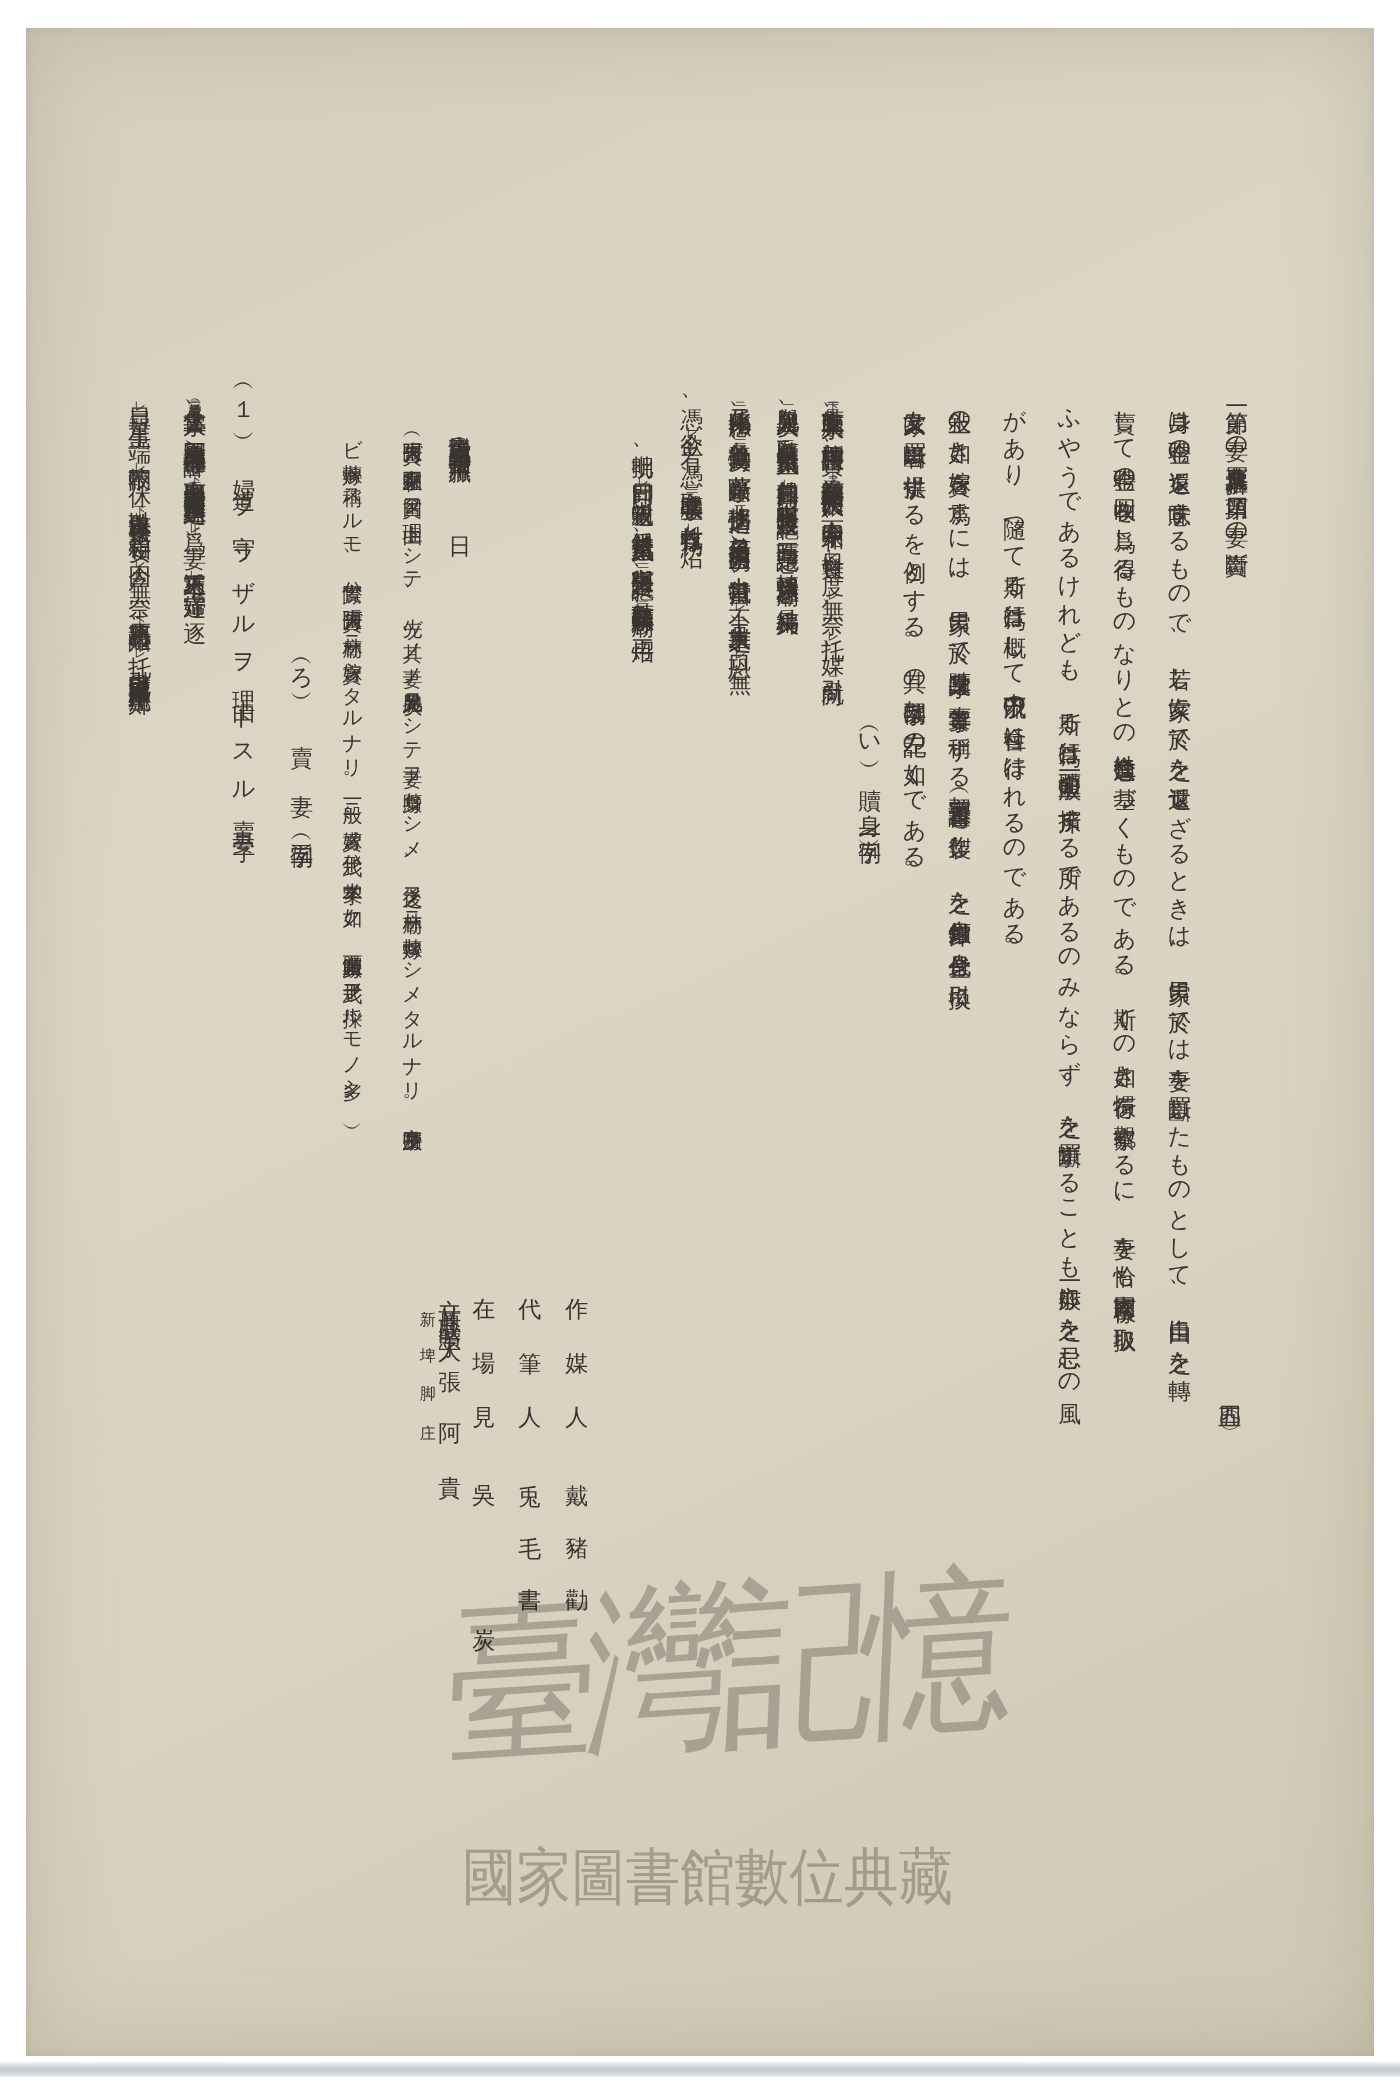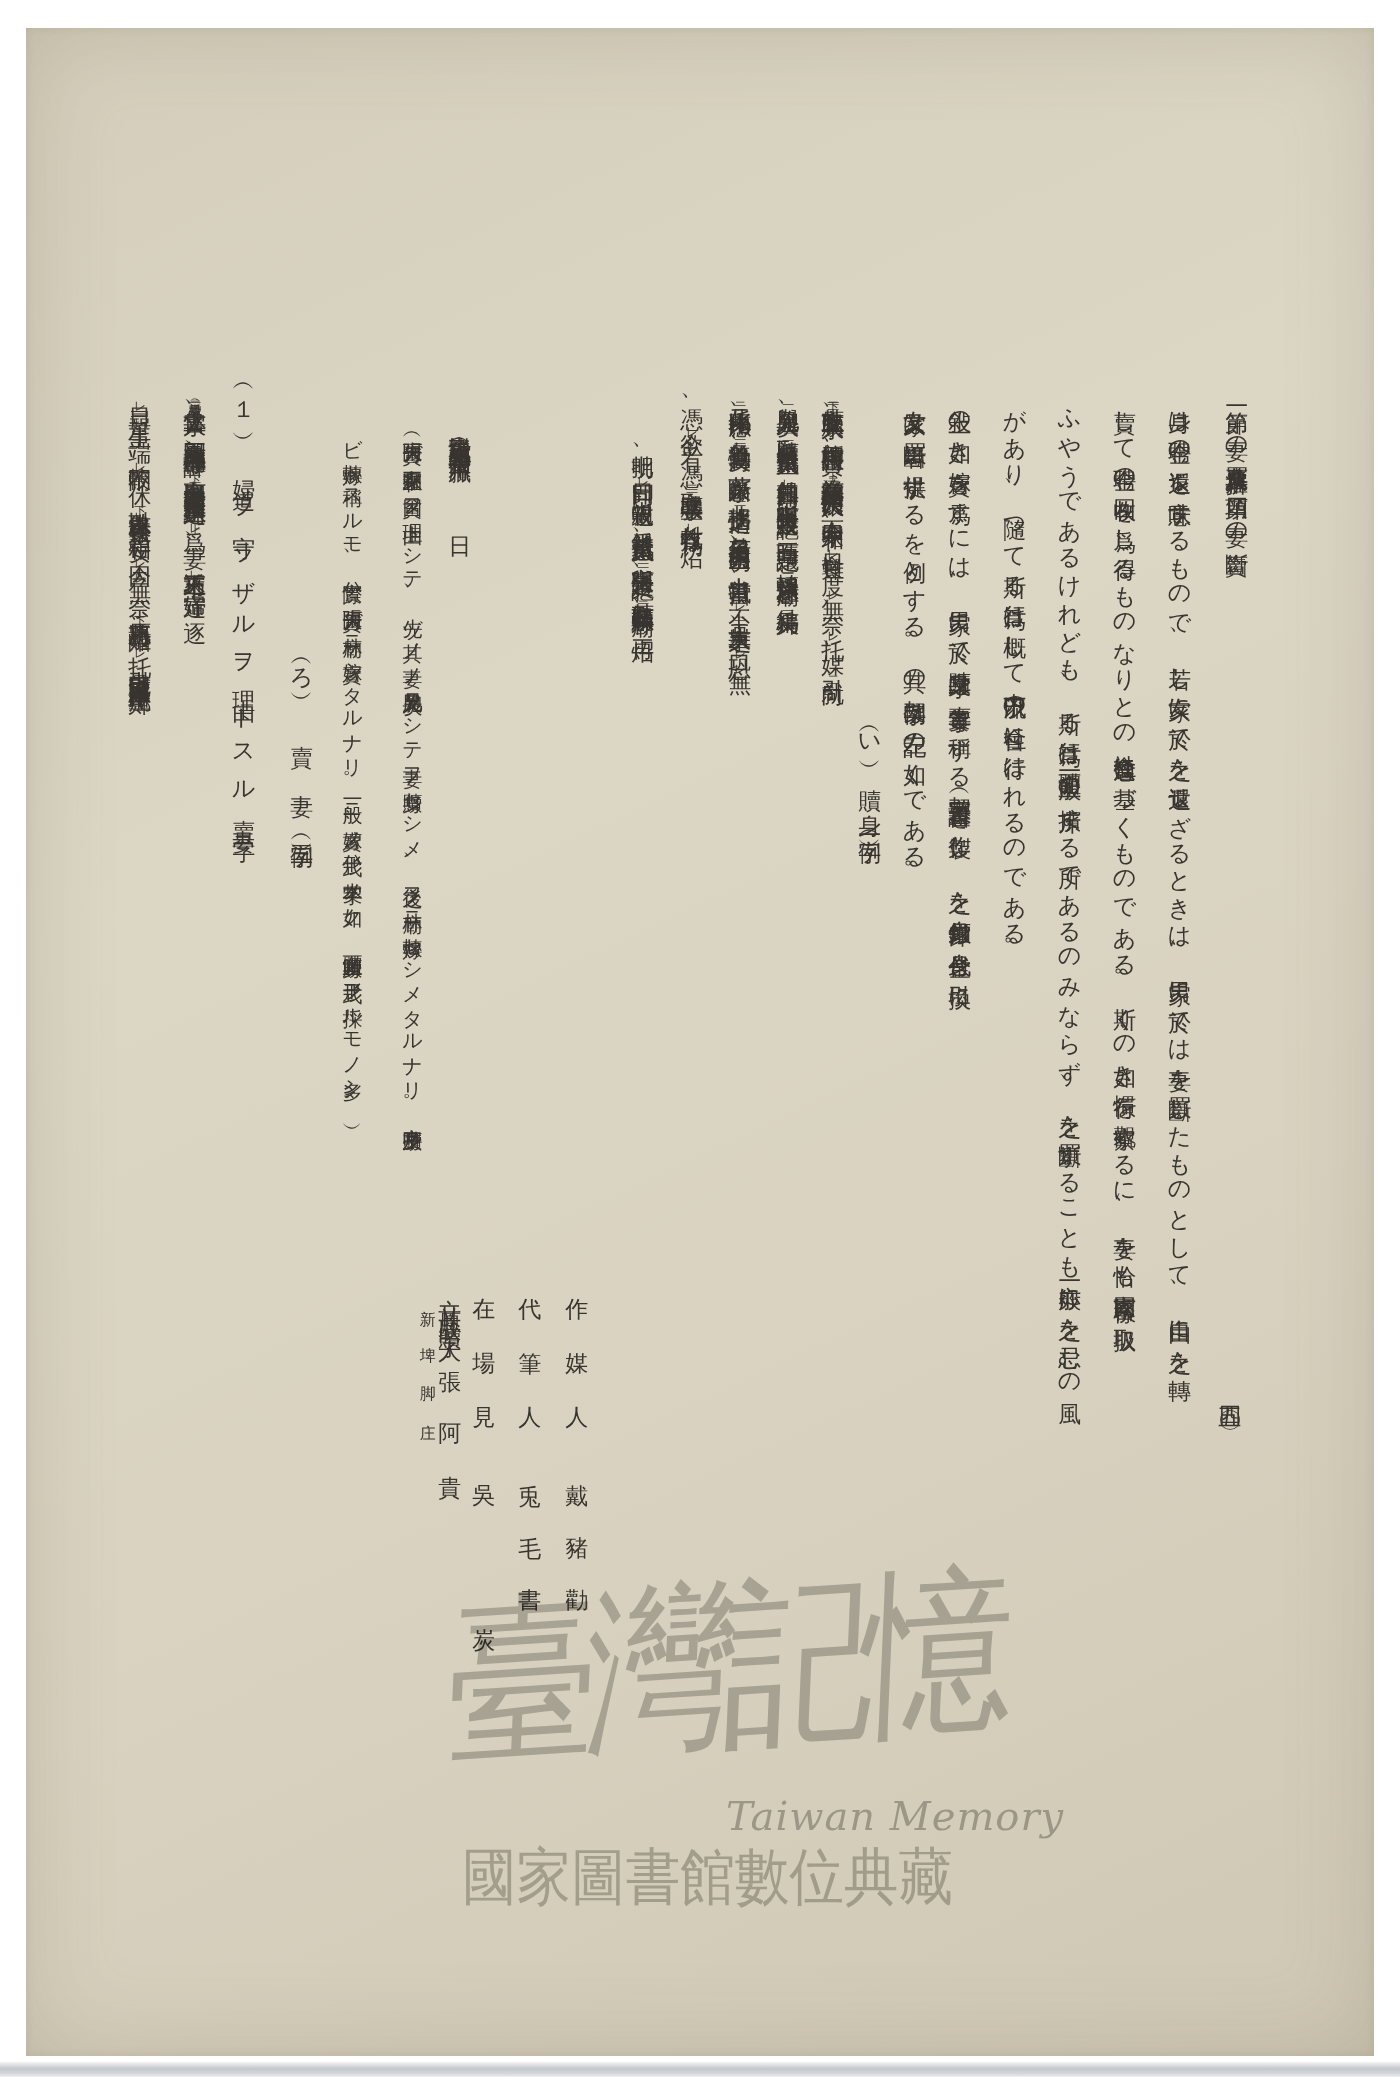--- a/index.html
+++ b/index.html
@@ -87,17 +87,16 @@
 
   <div class="v txt small" style="left:402px; top:425px;">（夫張阿貴ガ家中不和且ツ貧困ヲ理由トシテ、先ヅ其ノ妻ノ胞兄吳炭ヲシテ妻ヲ贖身セシメ、後之ヲ林廟ニ轉嫁セシメタルナリ。字中贖身及</div>
   <div class="v txt small" style="left:342px; top:425px;">ビ轉嫁ト稱スルモ、實際ハ夫張阿貴ガ林廟ニ嫁賣シタルナリ。一般ニ嫁賣ノ形式ハ本契字ノ如ク、體面上贖身ノ形式ヲ採ルモノ多シ。）</div>
 
   <div class="v txt heading" style="left:290px; top:650px;">（ろ）　　賣　　妻　　字（三例）</div>
   <div class="v txt sub1" style="left:232px; top:375px;">（１）　婦道ヲ守ラザルヲ理由トスル賣妻字</div>
   <div class="v txt" style="left:183px; top:390px;">立<span class="k">二</span>休書<span class="k">（離婚書）</span>字<span class="k">一</span>人、新園里烏龍庄鹽埔仔許甲、有<span class="k">下</span>娶<span class="k">二</span>過同里新園庄舊港東王乙之妹王巧<span class="k">一</span>、爲<span class="k">上レ</span>妻、近來王巧不<span class="k">レ</span>守<span class="k">二</span>婦道<span class="k">一</span>、逐</div>
   <div class="v txt" style="left:128px; top:390px;">日尋<span class="k">レ</span>事生<span class="k">レ</span>端、較閙不<span class="k">レ</span>休、以致<span class="k">下</span>夫妻日夜難<span class="k">上レ</span>得<span class="k">二</span>相安<span class="k">一</span>、今因<span class="k">レ</span>無<span class="k">レ</span>奈、愿<span class="k">下</span>將<span class="k">二</span>王巧<span class="k">一</span>離婚<span class="k">上</span>、托<span class="k">レ</span>中引就賣<span class="k">二</span>過港東中里車路墘庄鄭</div>
 
   <div class="wm" id="wm-cjk">臺灣記憶</div>
-  <div class="wm" id="wm-latin">Taiwan Memory</div>
   <div class="wm" id="wm-org">國家圖書館數位典藏</div>
 
   <div id="edge-shadow"></div>
 </div>
 
 </body></html>

